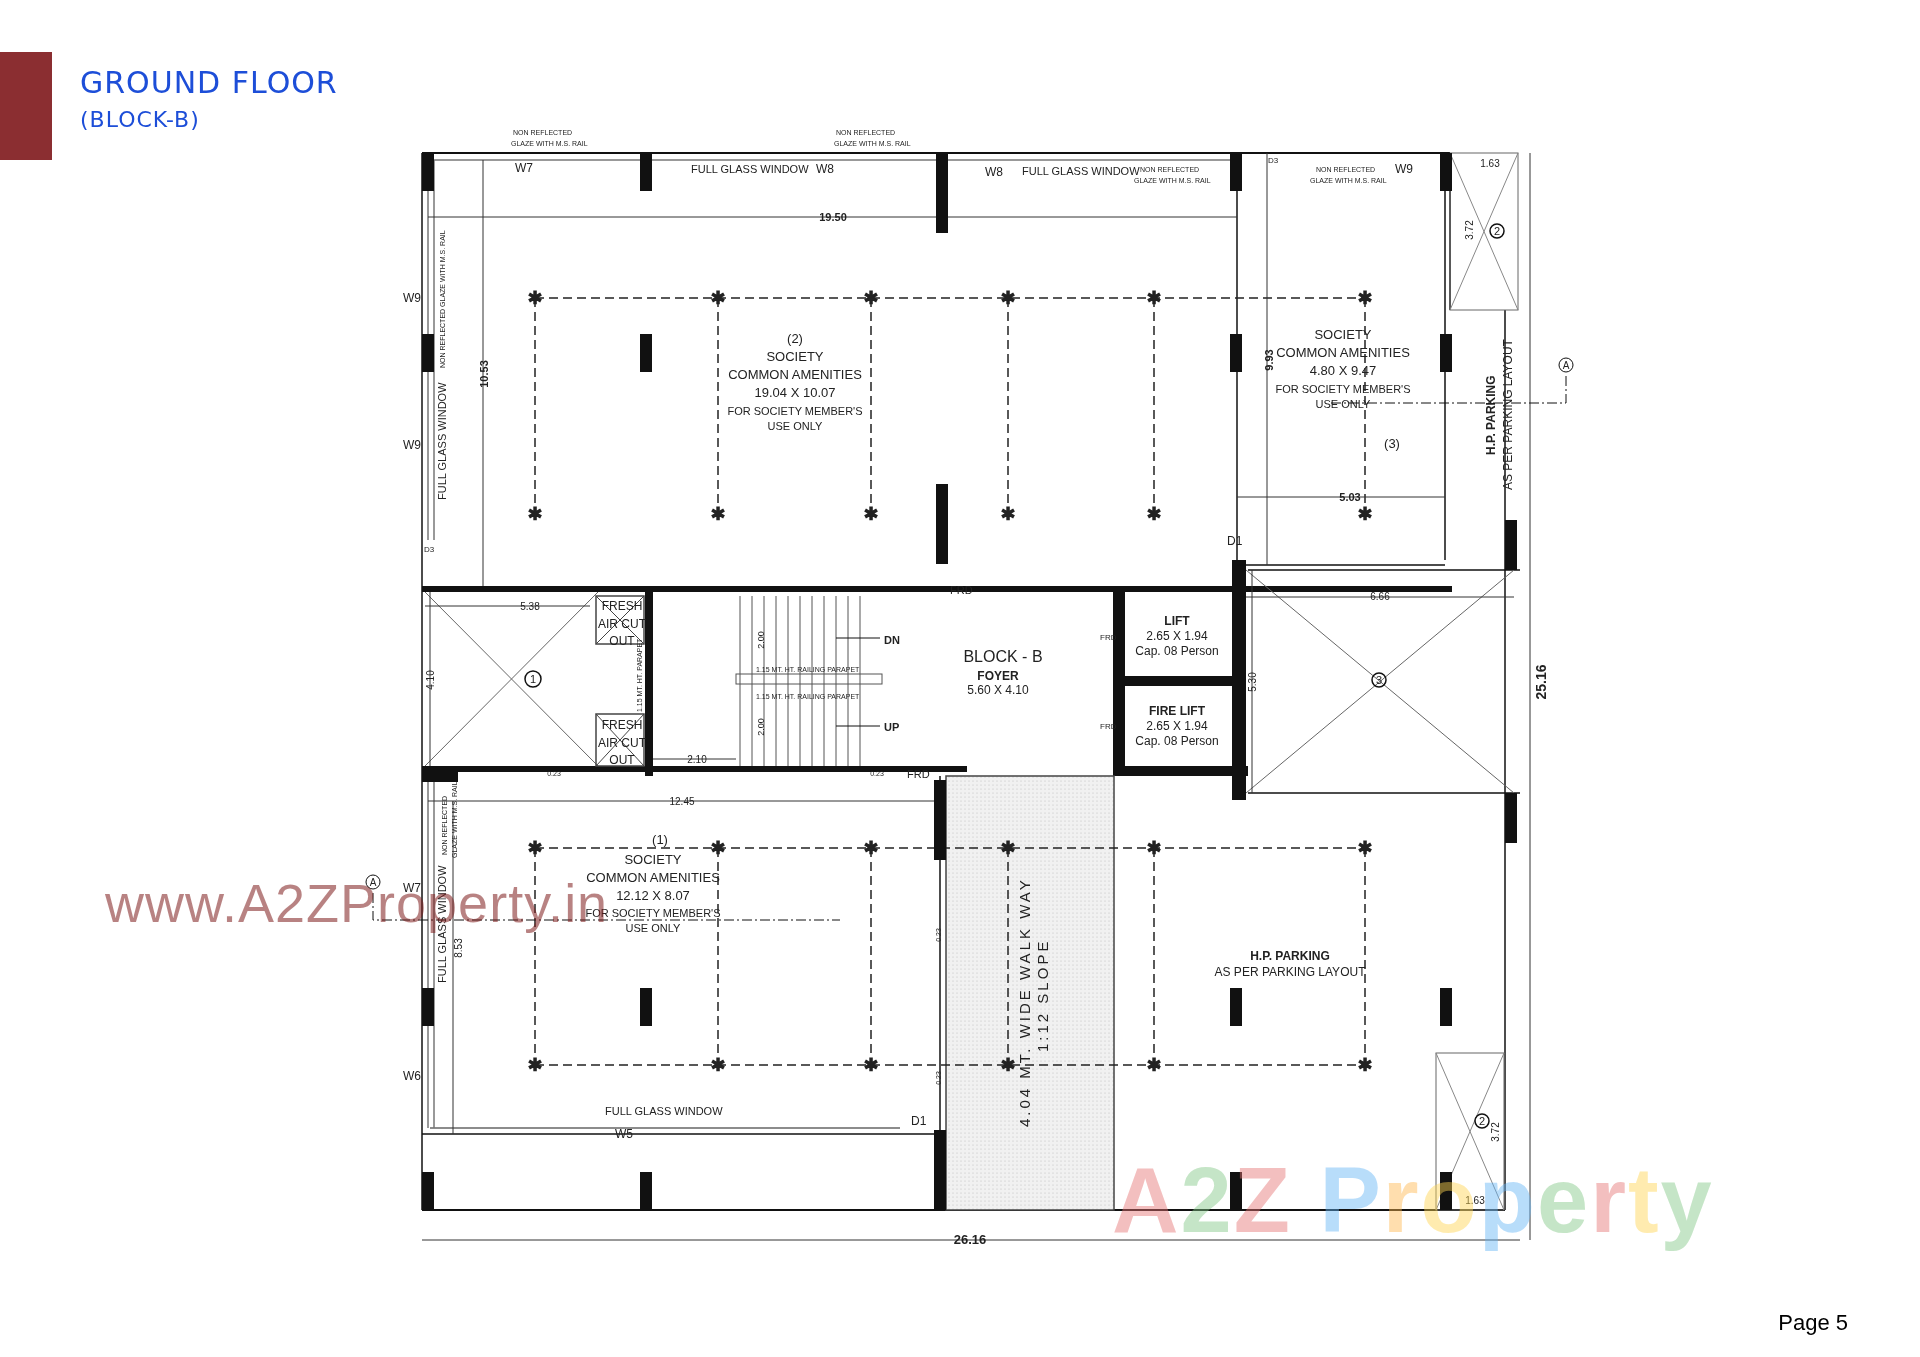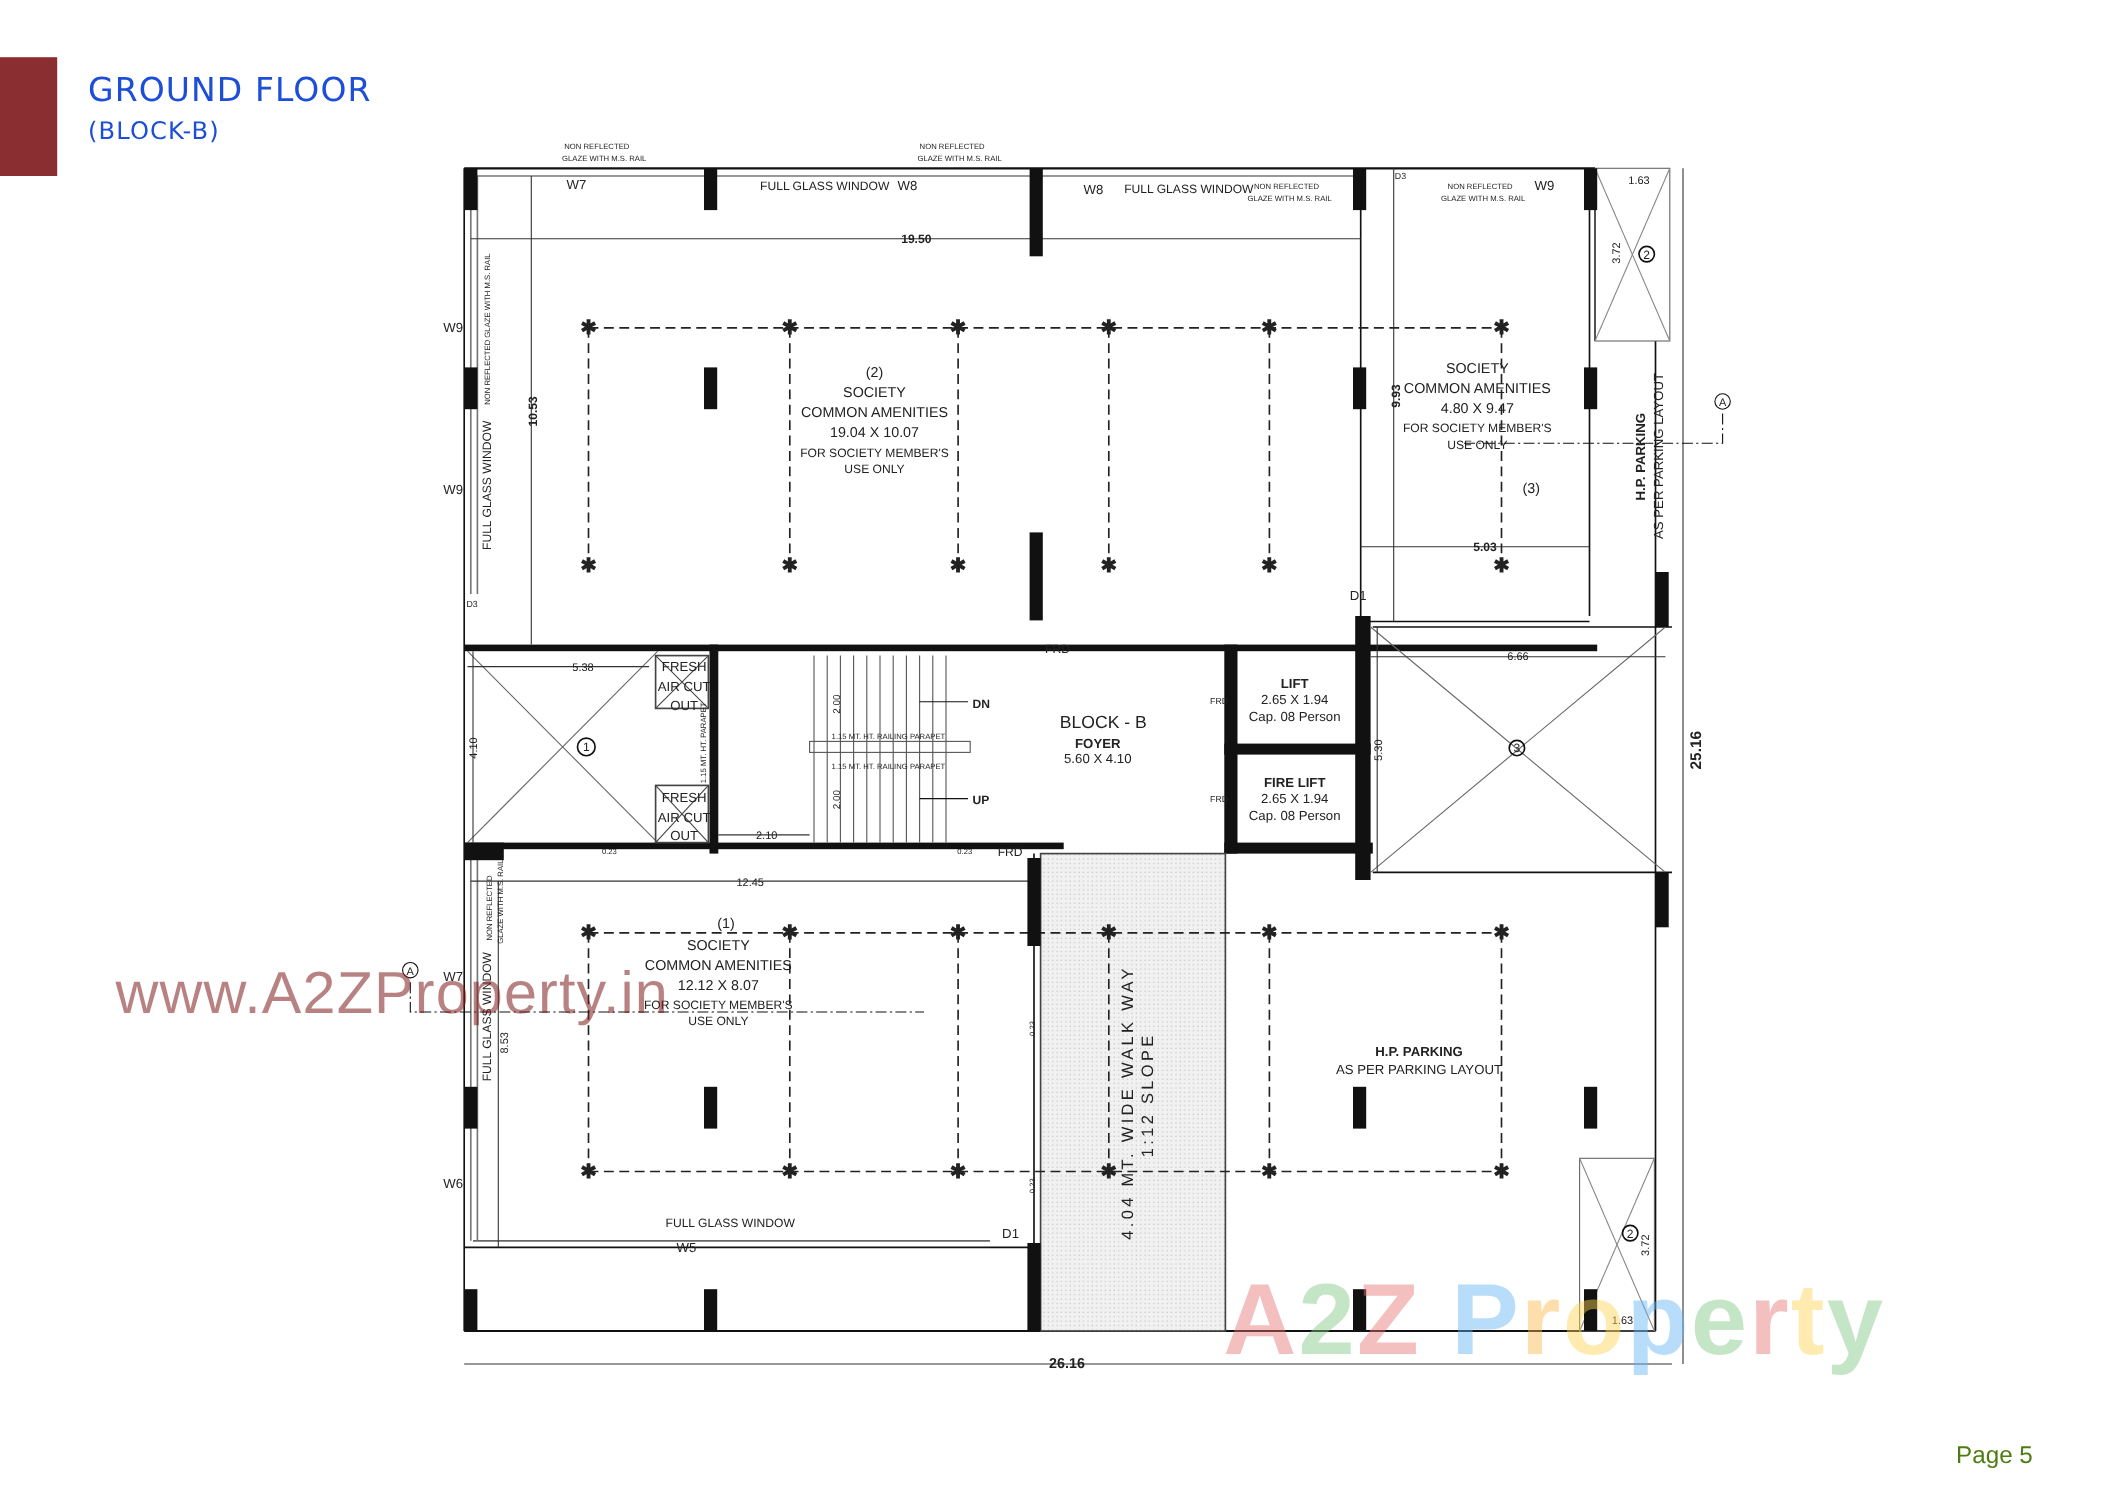--- a/index.html
+++ b/index.html
@@ -1,21 +1,21 @@
 <!DOCTYPE html>
 <html><head>
 <meta charset="utf-8">
 <style>
   html,body{margin:0;padding:0;background:#fff;}
   body{width:1920px;height:1357px;position:relative;overflow:hidden;font-family:"Liberation Sans",sans-serif;}
   .accent-bar{position:absolute;left:0;top:52px;width:52px;height:108px;background:#8b2e31;}
   .title{position:absolute;left:80px;top:64px;color:#1d4ed8;font-family:"DejaVu Sans",sans-serif;font-weight:normal;letter-spacing:1px;}
   .title .l1{font-size:30px;line-height:38px;display:block;}
   .title .l2{font-size:22px;line-height:36px;display:block;}
-  .page-num{position:absolute;right:72px;top:1310px;font-size:22px;color:#4d7c0f;}
+  .page-num{position:absolute;right:72px;top:1310px;font-size:22px;color:#000000;}
   .plan{position:absolute;left:0;top:0;width:1920px;height:1357px;}
   .plan text{font-family:"Liberation Sans",sans-serif;fill:#222;}
   .wm1{position:absolute;left:105px;top:872px;font-size:54px;color:#7f1d1d;opacity:.55;font-family:"Liberation Sans",sans-serif;letter-spacing:1px;}
   .wm2{position:absolute;left:1112px;top:1148px;font-size:92px;font-weight:bold;font-family:"Liberation Sans",sans-serif;opacity:.45;letter-spacing:2px;text-align:center;}
   .wm2 span{display:inline-block;}
 </style>
 </head>
 <body>
 
 <div class="accent-bar"></div>

